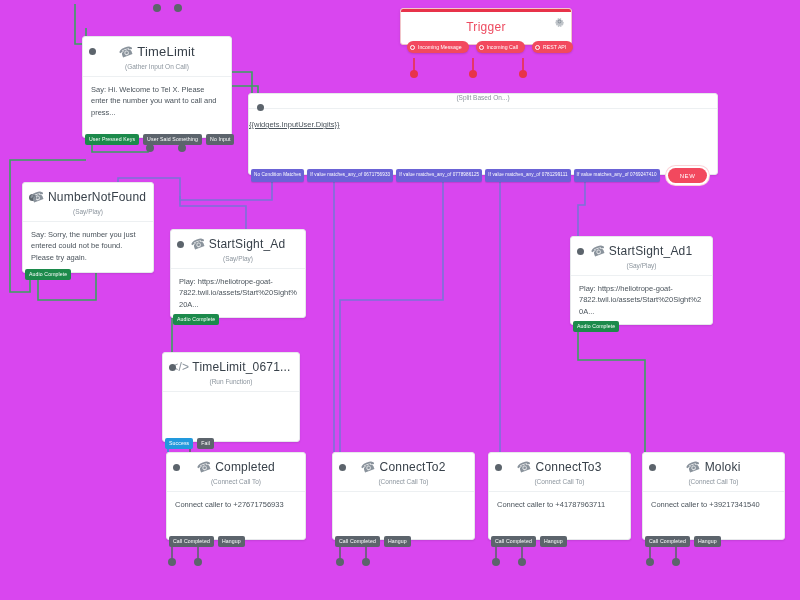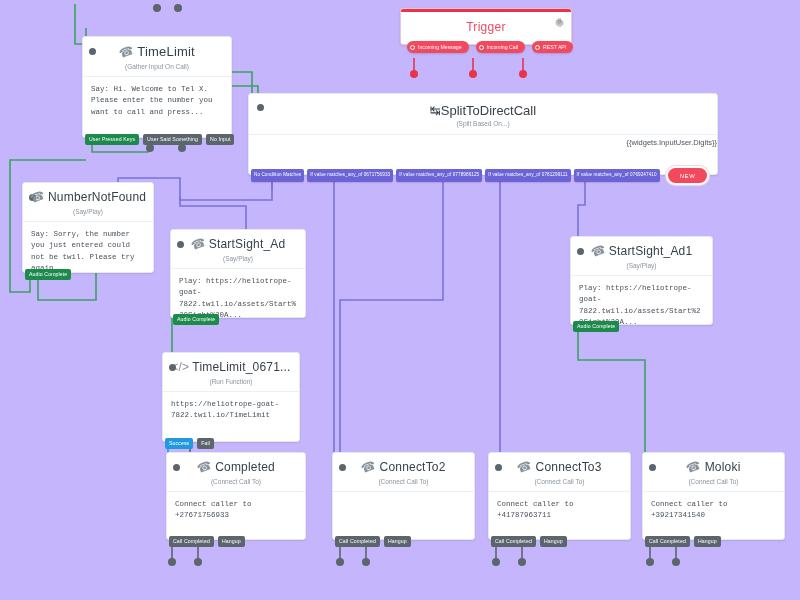--- a/index.html
+++ b/index.html
@@ -3,21 +3,21 @@
 <meta charset="utf-8">
 <style>
   html,body{margin:0;padding:0;}
   body{
     width:800px;height:600px;
     background:#ffffff;
     font-family:"Liberation Sans", sans-serif;
     overflow:hidden;
     position:relative;
   }
-  #canvas{position:absolute;left:0;top:0;width:800px;height:600px;background:#c4b5fd;}
+  #canvas{position:absolute;left:0;top:0;width:800px;height:600px;background:#d946ef;}
   #wires{position:absolute;left:0;top:0;width:800px;height:600px;pointer-events:none;}
 
   
   .node{
     position:absolute;
     background:#ffffff;
     border:1px solid #e6e8eb;
     border-radius:3px;
     box-shadow:0 1px 2px rgba(0,0,0,.10);
     box-sizing:border-box;
@@ -44,21 +44,20 @@
     color:#8b949d;
     padding:3px 2px 6px 2px;
   }
   .node .divider{height:1px;background:#edf0f2;margin:0;}
   .node .body{
     font-size:7.5px;
     line-height:1.5;
     color:#4a535b;
     padding:7px 8px 10px 8px;
     word-break:break-word;
-    font-family:Liberation Mono, monospace;
   }
   .anchor{
     position:absolute;
     width:7px;height:7px;border-radius:50%;
     background:#5c646c;
   }
   .ports{position:absolute;left:0;bottom:-8px;display:flex;gap:4px;padding-left:2px;}
   .port{
     font-size:5.2px;
     color:#ffffff;
@@ -103,22 +102,22 @@
 
   
   #split{
     position:absolute;left:248px;top:93px;width:470px;height:82px;
     background:#fff;border:1px solid #e6e8eb;border-radius:3px;
     box-shadow:0 1px 2px rgba(0,0,0,.10);box-sizing:border-box;
   }
   #split .stitle{text-align:center;font-size:13px;color:#38414a;padding:9px 0 2px 0;}
   #split .ssub{text-align:center;font-size:6.5px;color:#8b949d;padding-bottom:7px;}
   #split .sexpr{
-    text-align:right;font-size:7.5px;color:#4a535b;
-    border-top:1px solid #edf0f2;padding-top:3px;
+    text-align:left;font-size:7.5px;color:#4a535b;
+    border-top:1px solid #edf0f2;padding-top:11px;text-decoration:underline;
   }
   #split .sports{
     position:absolute;left:2px;bottom:-9px;display:flex;gap:3px;align-items:center;
   }
   .cond{
     background:#6b63d6;color:#fff;border-radius:2px;
     font-size:4.6px;padding:4px 3px;white-space:nowrap;line-height:1;
     letter-spacing:.1px;display:flex;align-items:center;
     box-shadow:0 1px 1px rgba(0,0,0,.12);
   }
@@ -243,43 +242,40 @@
     <div class="body">Say: Hi. Welcome to Tel X. Please enter the number you want to call and press...</div>
     <div class="ports">
       <div class="port green">User Pressed Keys</div>
       <div class="port">User Said Something</div>
       <div class="port">No Input</div>
     </div>
   </div>
 
   <div id="split">
     <div class="anchor" style="left:8px;top:10px;"></div>
-    <div class="stitle">
-      <span class="tico">↹</span><span>SplitToDirectCall</span>
-    </div>
     <div class="ssub">(Split Based On...)</div>
     <div class="sexpr">{{widgets.InputUser.Digits}}</div>
     <div class="sports">
       <div class="cond">No Condition Matches</div>
       <div class="cond">If value matches_any_of 0671756933</div>
       <div class="cond">If value matches_any_of 0778986125</div>
       <div class="cond">If value matches_any_of 0781299111</div>
       <div class="cond">If value matches_any_of 0769247410</div>
       <div class="newbtn">NEW</div>
     </div>
   </div>
 
   <div class="node" style="left:22px;top:182px;width:132px;height:91px;">
     <div class="anchor" style="left:6px;top:11px;"></div>
     <div class="title" style="font-size:12px;">
       <span class="tico">☎</span><span>NumberNotFound</span>
     </div>
     <div class="subtitle">(Say/Play)</div>
     <div class="divider"></div>
-    <div class="body">Say: Sorry, the number you just entered could not be twil. Please try again.</div>
+    <div class="body">Say: Sorry, the number you just entered could not be found. Please try again.</div>
     <div class="ports">
       <div class="port green">Audio Complete</div>
     </div>
   </div>
 
   <div class="node" style="left:170px;top:229px;width:136px;height:89px;">
     <div class="anchor" style="left:6px;top:11px;"></div>
     <div class="title" style="font-size:12px;">
       <span class="tico">☎</span><span>StartSight_Ad</span>
     </div>
@@ -304,21 +300,20 @@
     </div>
   </div>
 
   <div class="node" style="left:162px;top:352px;width:138px;height:90px;">
     <div class="anchor" style="left:6px;top:11px;"></div>
     <div class="title" style="font-size:12px;">
       <span class="tico" style="transform:none;">&lt;/&gt;</span><span>TimeLimit_0671...</span>
     </div>
     <div class="subtitle">(Run Function)</div>
     <div class="divider"></div>
-    <div class="body">https://heliotrope-goat-7822.twil.io/TimeLimit</div>
     <div class="ports">
       <div class="port blue">Success</div>
       <div class="port">Fail</div>
     </div>
   </div>
 
   <div class="node" style="left:166px;top:452px;width:140px;height:88px;">
     <div class="anchor" style="left:6px;top:11px;"></div>
     <div class="title" style="font-size:12px;">
       <span class="tico">☎</span><span>Completed</span>

